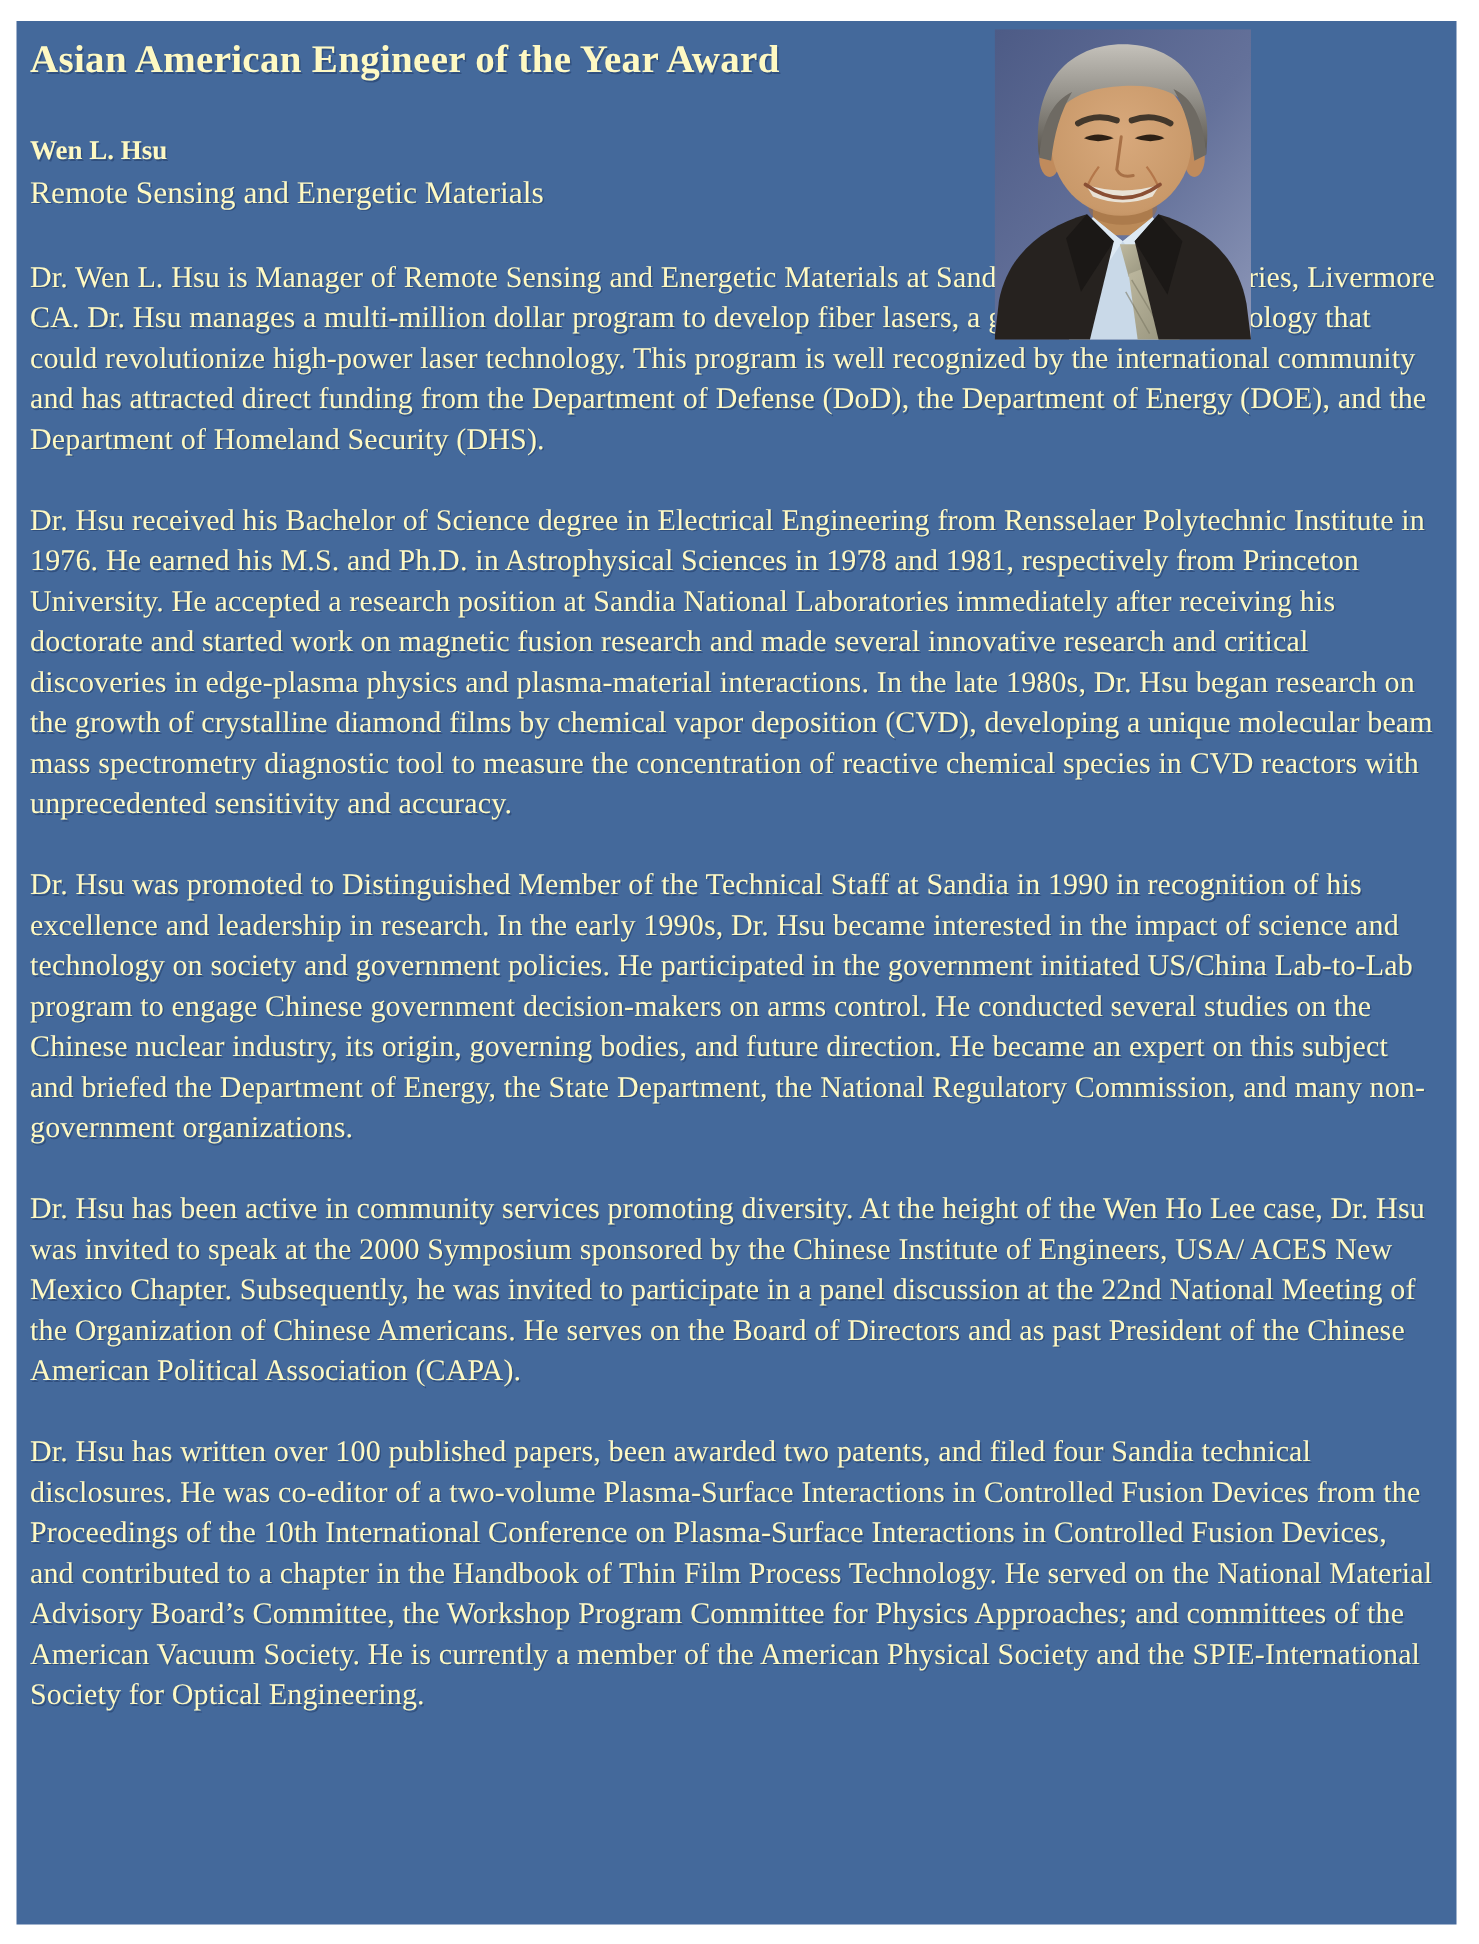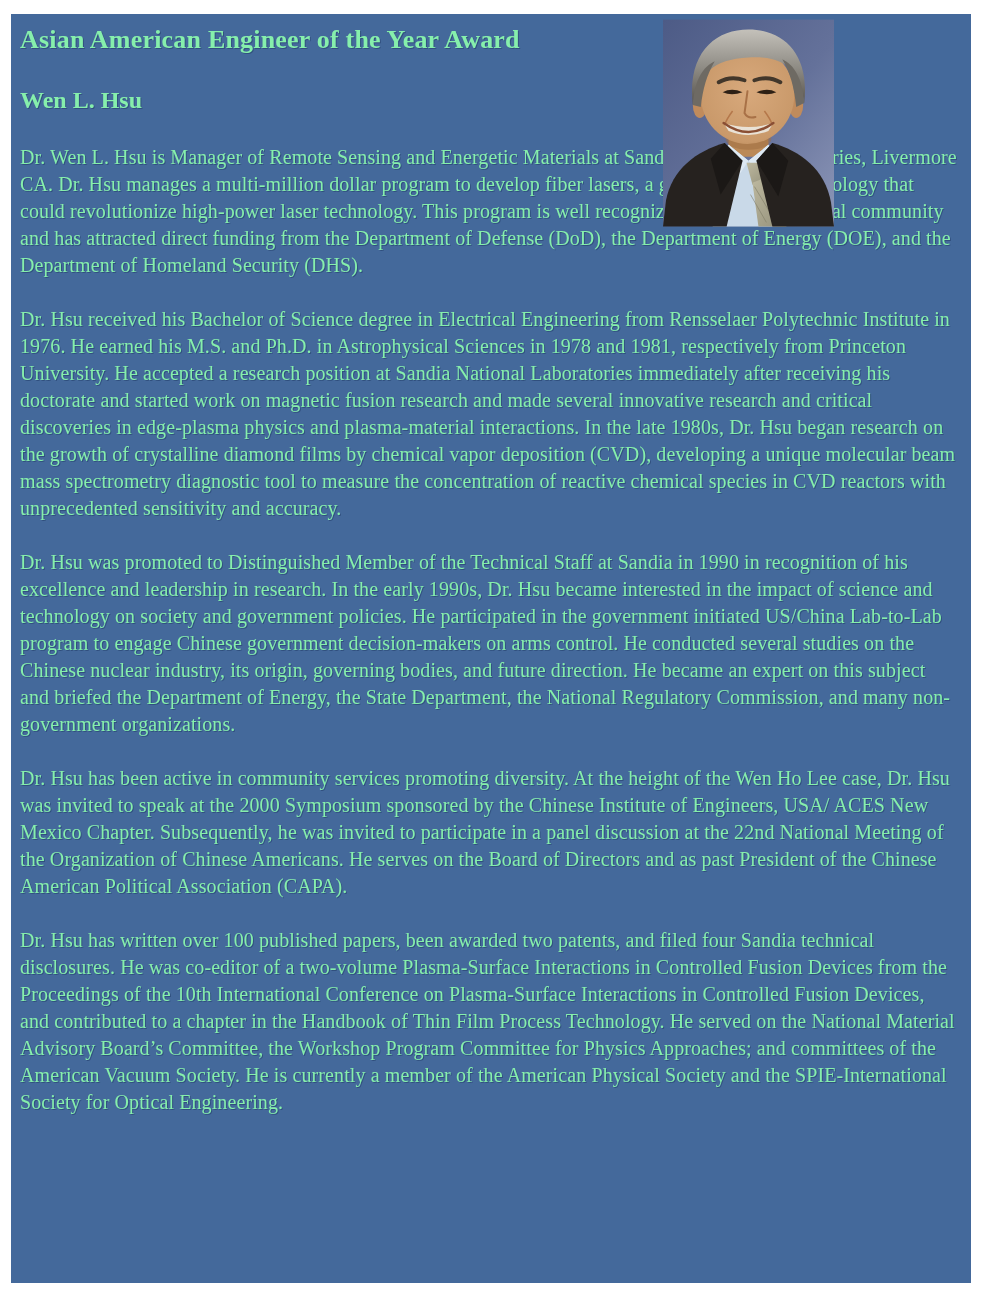--- a/index.html
+++ b/index.html
@@ -14,37 +14,37 @@
     background: #ffffff;
     overflow: hidden;
   }
   .panel {
     position: absolute;
     left: 11px; top: 14px;
     width: 960px; height: 1269px;
     box-sizing: border-box;
     padding: 10px 12px 10px 9px;
     background: var(--panel-bg, #44699B);
-    color: #86efac;
+    color: #fef9c3;
   }
   .panel * { text-shadow: 1px 1px 0 rgba(24,48,90,0.45); }
   .award-title {
     margin: 0;
     font-size: 26px;
     font-weight: 700;
     line-height: 32px;
     letter-spacing: 0.2px;
   }
   .name-block {
     margin-top: 30px;
     font-size: 21px;
     line-height: 28px;
     width: 620px;
   }
-  .person-name { font-weight: 700; font-size: 24px; }
+  .person-name { font-weight: 700; font-size: 18px; }
   .photo {
     position: absolute;
     left: 652px; top: 5px;
     width: 171px; height: 208px;
     overflow: hidden;
   }
   .photo svg { display: block; }
   .bio {
     margin-top: 30px;
     font-size: 20px;
@@ -59,20 +59,21 @@
 <body>
 
 <div class="page">
   <div class="panel">
 
     <div class="header">
       <h1 class="award-title">Asian American Engineer of the Year Award</h1>
 
       <div class="name-block">
         <div class="person-name">Wen L. Hsu</div>
+        <div>Remote Sensing and Energetic Materials</div>
       </div>
 
       <div class="photo">
         <svg width="171" height="208" viewBox="0 0 172 208" xmlns="http://www.w3.org/2000/svg">
           <defs>
             <linearGradient id="bgGrad" x1="0" y1="0" x2="1" y2="1">
               <stop offset="0" stop-color="#4d5b86"></stop>
               <stop offset="0.55" stop-color="#64719a"></stop>
               <stop offset="1" stop-color="#8d97b8"></stop>
             </linearGradient>

